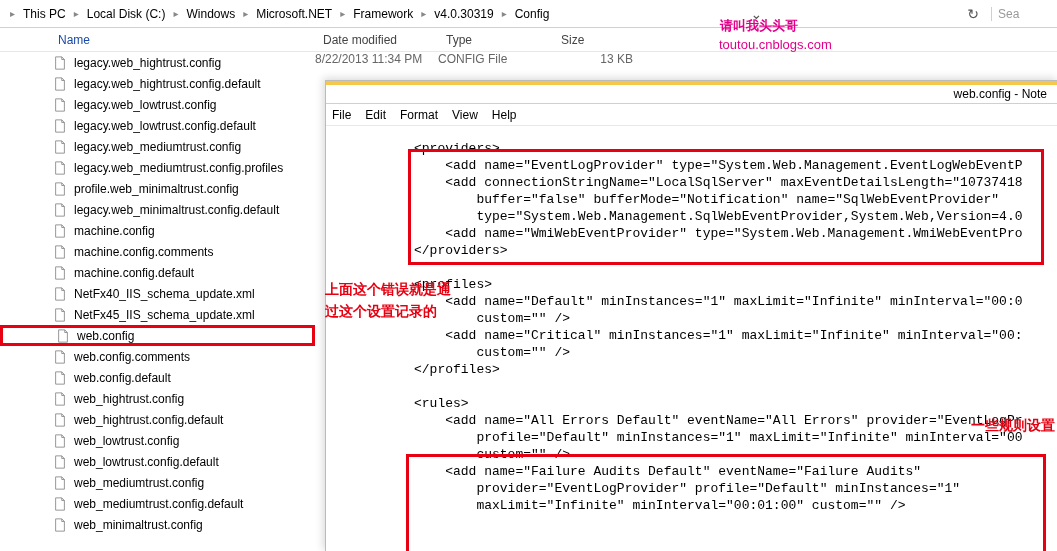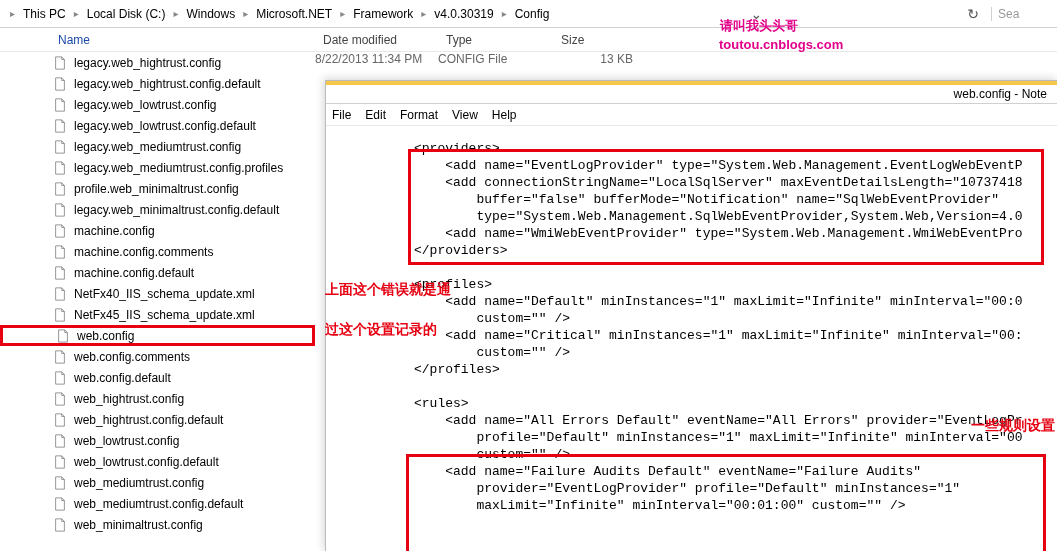--- a/index.html
+++ b/index.html
@@ -24,21 +24,21 @@
 .filelist .icon svg { width: 14px; height: 14px; }
 .filelist .fname { white-space: nowrap; font-size: 12px; color: #000; }
 
 .right-pane { flex: 1; position: relative; }
 .meta-row { height: 21px; display: flex; color: #666; font-size: 12px; padding-left: 0; }
 .meta-row .m-date { width: 123px; }
 .meta-row .m-type { width: 115px; }
 .meta-row .m-size { width: 80px; text-align: right; }
 
 .watermark1 { position: absolute; left: 405px; top: -35px; color: #e2008a; font-size: 13px; font-weight: bold; }
-.watermark2 { position: absolute; left: 404px; top: -15px; color: #e2008a; font-size: 13px; font-weight: bold; }
+.watermark2 { position: absolute; left: 404px; top: -15px; color: #e2008a; font-size: 13px; font-weight: normal; }
 
 .notepad { position: absolute; left: 10px; top: 28px; right: -1px; bottom: -1px; background: #fff; box-shadow: -2px -2px 8px rgba(0,0,0,0.15); border: 1px solid #bbb; }
 .np-title { height: 19px; background: #fff; border-bottom: 1px solid #d0d0d0; display: flex; align-items: center; justify-content: flex-end; padding: 0 10px; font-size: 12px; color: #000; }
 .np-divider { height: 4px; background: #f5c84c; }
 .np-menu { height: 22px; display: flex; align-items: center; padding: 0 6px; gap: 14px; border-bottom: 1px solid #e8e8e8; font-size: 12px; }
 .np-menu span { cursor: pointer; }
 .np-content { padding: 14px 8px 8px 88px; font-family: Consolas, "Courier New", monospace; font-size: 13px; line-height: 17px; white-space: pre; overflow: hidden; position: relative; }
 
 .redbox { border: 3px solid #e60012; position: absolute; pointer-events: none; }
 .anno { color: #e60012; font-weight: bold; font-size: 14px; position: absolute; font-family: "Microsoft YaHei","Segoe UI",sans-serif; }
@@ -326,17 +326,17 @@
     &lt;add name="All Errors Default" eventName="All Errors" provider="EventLogPr
         profile="Default" minInstances="1" maxLimit="Infinite" minInterval="00
         custom="" /&gt;
     &lt;add name="Failure Audits Default" eventName="Failure Audits"
         provider="EventLogProvider" profile="Default" minInstances="1"
         maxLimit="Infinite" minInterval="00:01:00" custom="" /&gt;</div>
 
       <div class="redbox" style="left:82px; top:68px; width:636px; height:116px;"></div>
       <div class="redbox" style="left:80px; top:373px; width:640px; height:120px;"></div>
       <div class="anno" style="left:-1px; top:200px;">上面这个错误就是通</div>
-      <div class="anno" style="left:-1px; top:240px;">过这个设置记录的</div>
+      <div class="anno" style="left:-1px; top:222px;">过这个设置记录的</div>
       <div class="anno" style="right:2px; top:336px;">一些规则设置</div>
     </div>
   </div>
 </div>
 
 </body></html>

